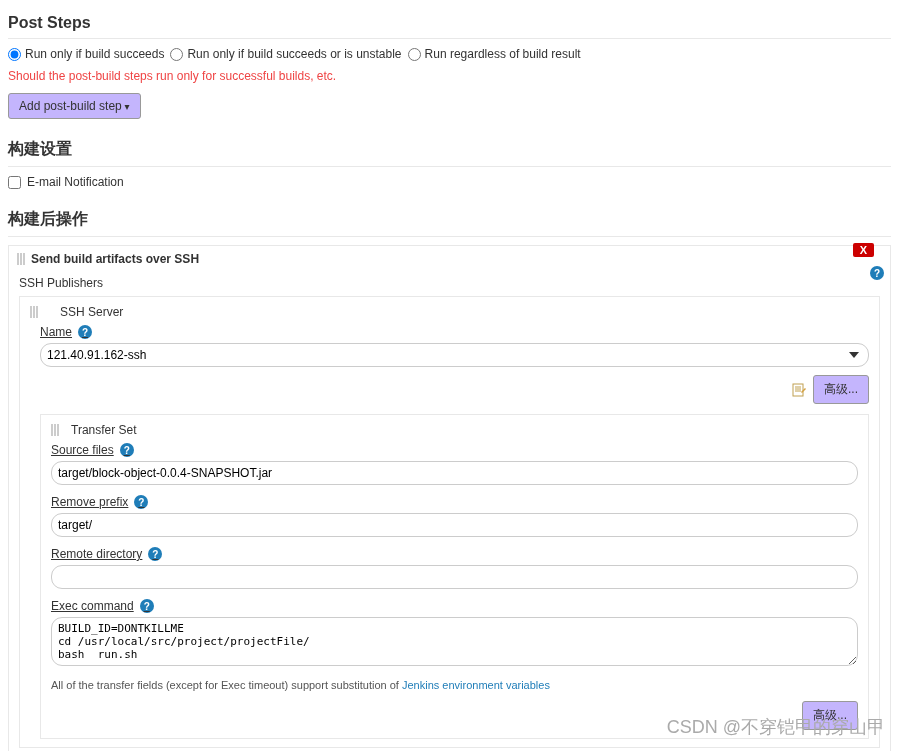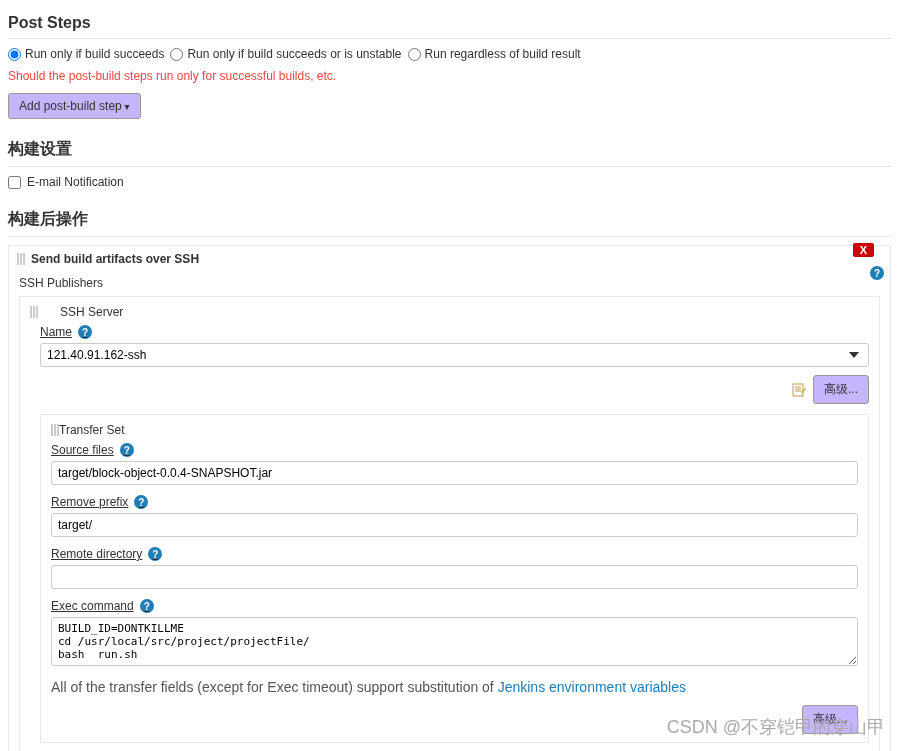--- a/index.html
+++ b/index.html
@@ -145,21 +145,21 @@
       align-items: center;
       gap: 6px;
       font-size: 12px;
       color: #333;
       margin-bottom: 4px;
       text-decoration: underline;
     }
     .text-input {
       width: 100%;
       border: 1px solid #ccc;
-      border-radius: 3px;
+      border-radius: 11px;
       padding: 4px 6px;
       font-size: 12px;
       font-family: inherit;
     }
     select.text-input {
       appearance: none;
       background: #fff;
       padding-right: 24px;
     }
     .select-wrap {
@@ -196,21 +196,21 @@
     textarea.text-input {
       resize: vertical;
       min-height: 48px;
       font-family: monospace;
       font-size: 11px;
     }
     .textarea-wrap {
       position: relative;
     }
     .hint-text {
-      font-size: 14px;
+      font-size: 11px;
       color: #555;
       margin: 8px 0;
     }
     .hint-text a {
       color: #1f7db8;
       text-decoration: none;
     }
     .inner-advanced {
       display: flex;
       justify-content: flex-end;
@@ -312,21 +312,21 @@
                   <line x1="4" y1="9" x2="10" y2="9" stroke="#c0a050"></line>
                   <path d="M10 10 L14 6 L15 7 L11 11 Z" fill="#d4a040"></path>
                 </svg>
             </span>
             <button class="btn">高级...</button>
           </div>
 
           <div class="transfers-area">
 
             <div class="bordered-area">
-              <div style="display:flex;align-items:center;gap:0;margin-bottom:4px;">
+              <div style="display:flex;align-items:center;gap:12px;margin-bottom:4px;">
                 <span class="drag-handle">
                     <span></span>
                     <span></span>
                     <span></span>
                   </span>
                 <span>Transfer Set</span>
               </div>
 
               <div class="field-row">
                 <div class="field-label">

